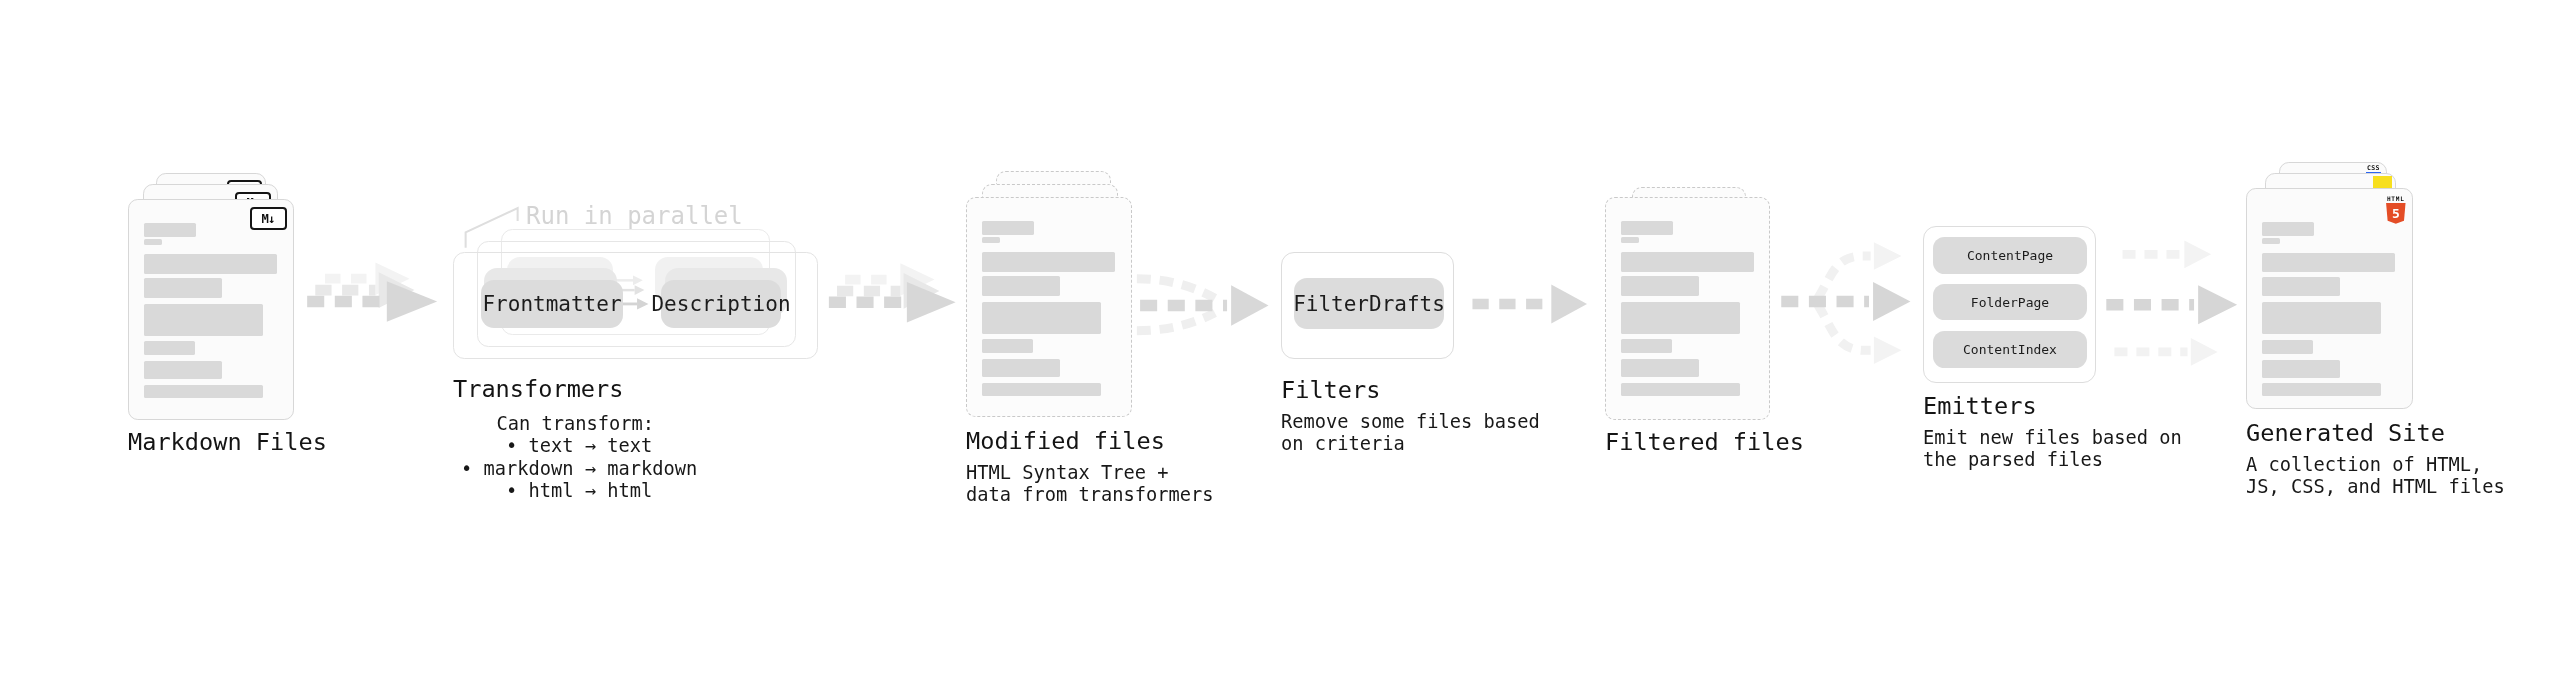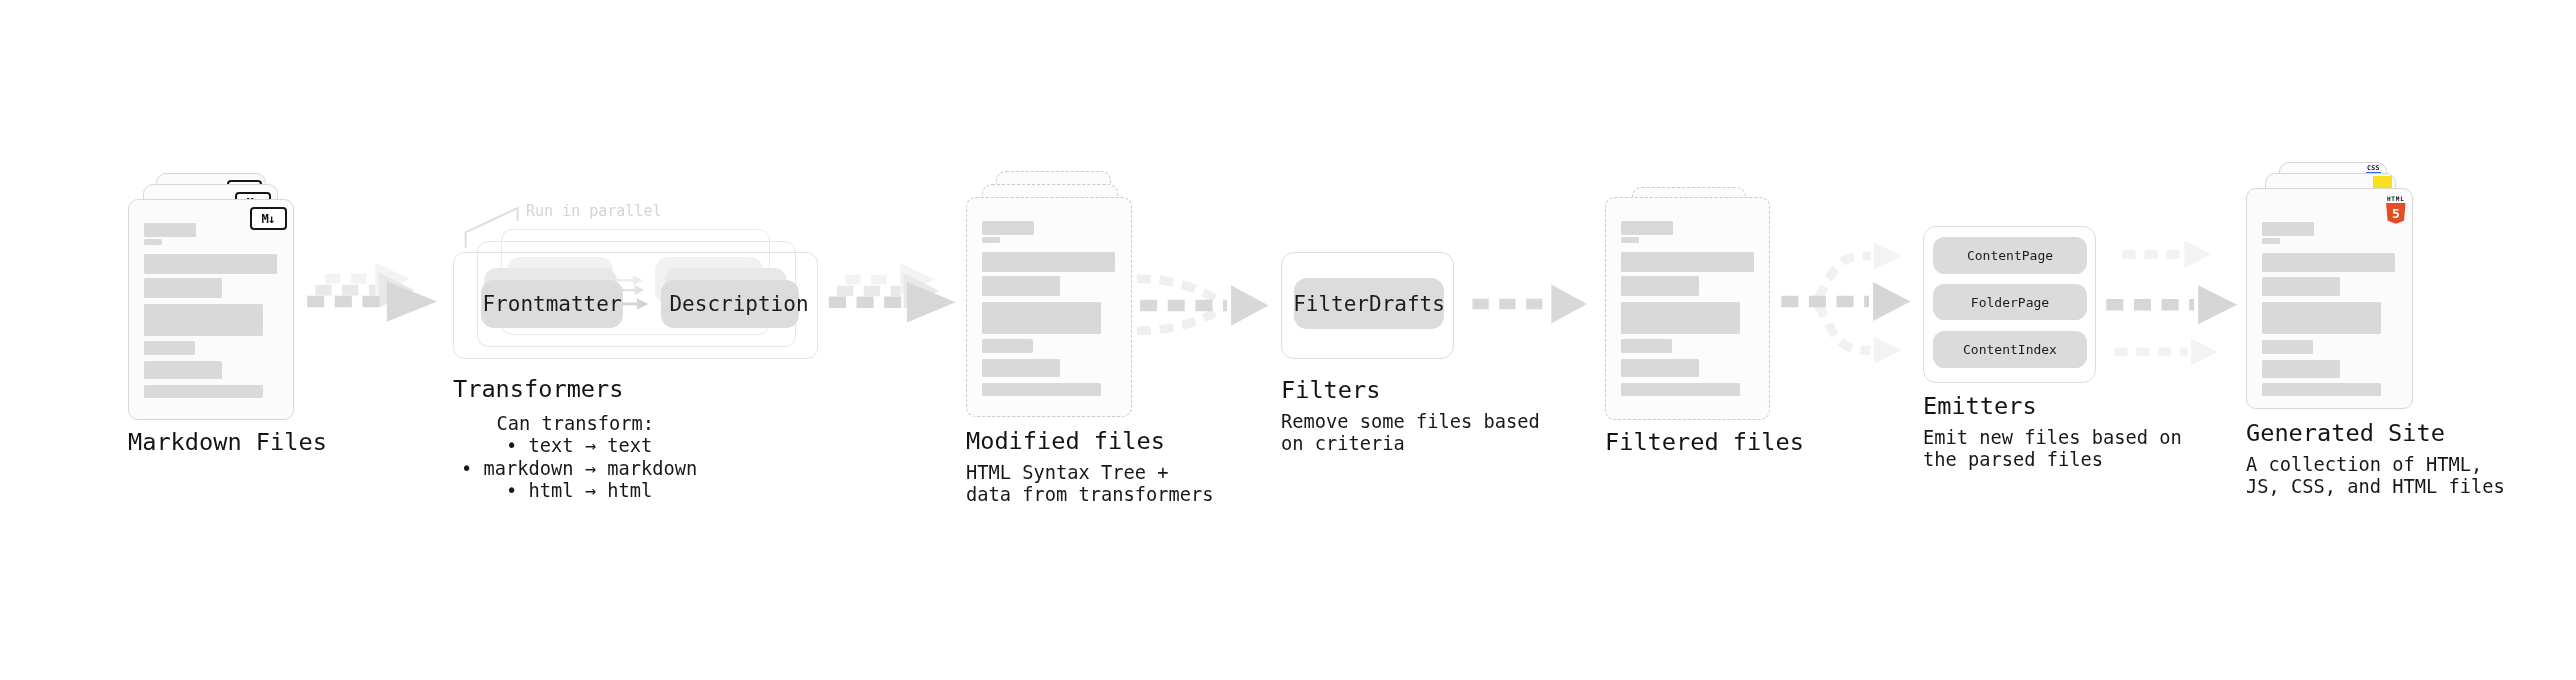--- a/index.html
+++ b/index.html
@@ -10,21 +10,21 @@
   .doc.dashed{border:1.6px dashed #c9c9c9;background:#fcfcfc;}
   .bars{position:absolute;left:14.6px;top:0;right:9.8px;}
   .bar{background:#d9d9d9;border-radius:1.6px;}
   .md-badge{position:absolute;background:#fff;border:2.4px solid #151515;border-radius:4.1px;
             display:flex;align-items:center;justify-content:center;
             font-weight:bold;font-size:12.2px;color:#111;letter-spacing:-0.8px;}
   .stage-label{position:absolute;font-size:23.6px;color:#141414;white-space:nowrap;font-weight:500;z-index:6;}
   .notes{position:absolute;z-index:6;}
   .note-line{font-size:18.7px;line-height:22.3px;color:#181818;white-space:pre;}
   .note-line.indent{padding-left:8.1px;}
-  .annotation{position:absolute;font-size:15px;color:#d4d4d4;white-space:nowrap;z-index:6;}
+  .annotation{position:absolute;font-size:24px;color:#d4d4d4;white-space:nowrap;z-index:6;}
   .tbox{position:absolute;box-sizing:border-box;border-radius:11.4px;background:transparent;}
   .panel{position:absolute;box-sizing:border-box;border:1.6px solid #dddddd;border-radius:13px;background:#fff;}
   .pill{position:absolute;display:flex;align-items:center;justify-content:center;background:#dcdcdc;
         border-radius:13px;font-size:21px;color:#1c1c1c;z-index:7;white-space:nowrap;}
   .ghost{position:absolute;border-radius:13px;}
   .epill{position:absolute;display:flex;align-items:center;justify-content:center;background:#dbdbdb;
          border-radius:11.4px;font-size:13px;color:#1c1c1c;white-space:nowrap;}
   .css-badge{position:absolute;display:flex;flex-direction:column;align-items:center;}
   .css-badge .css-txt{font-size:6.5px;font-weight:bold;color:#111;line-height:6.5px;letter-spacing:0.4px;}
   .css-badge .css-bar{width:15.4px;height:3.3px;background:#2b65f0;margin-top:0.8px;}
@@ -136,21 +136,21 @@
   <div>
     <div class="annotation" style="left:526px;top:202px;">Run in parallel</div>
     <div class="tbox z2" style="left:501px;top:229px;width:269px;height:106px;border:1.6px solid #eaeaea;"></div>
     <div class="tbox z3" style="left:477px;top:241px;width:319px;height:106px;border:1.6px solid #e6e6e6;"></div>
     <div class="tbox z4" style="left:453px;top:252px;width:365px;height:107px;border:1.6px solid #e3e3e3;"></div>
     <div class="ghost z5" style="left:507px;top:257px;width:106px;height:47px;background:#f1f1f1;"></div>
     <div class="ghost z6" style="left:484px;top:268px;width:133px;height:47px;background:#e8e8e8;"></div>
     <div class="pill" style="left:448px;top:280px;width:142px;height:48px;margin-left:33px;">Frontmatter</div>
     <div class="ghost z5" style="left:655px;top:257px;width:108px;height:47px;background:#f1f1f1;"></div>
     <div class="ghost z6" style="left:665px;top:268px;width:122px;height:47px;background:#e8e8e8;"></div>
-    <div class="pill" style="left:661px;top:280px;width:120px;height:48px;padding-left:18px;">Description</div>
+    <div class="pill" style="left:661px;top:280px;width:120px;height:48px;">Description</div>
     <div class="stage-label" style="left:453px;top:375px;">Transformers</div>
     <div class="notes" style="left:453px;top:413px;text-align:center;">
       <div class="note-line">Can transform:</div>
       <div class="note-line indent">• text → text</div>
       <div class="note-line indent">• markdown → markdown</div>
       <div class="note-line indent">• html → html</div>
     </div>
   </div>
 
   <div>

